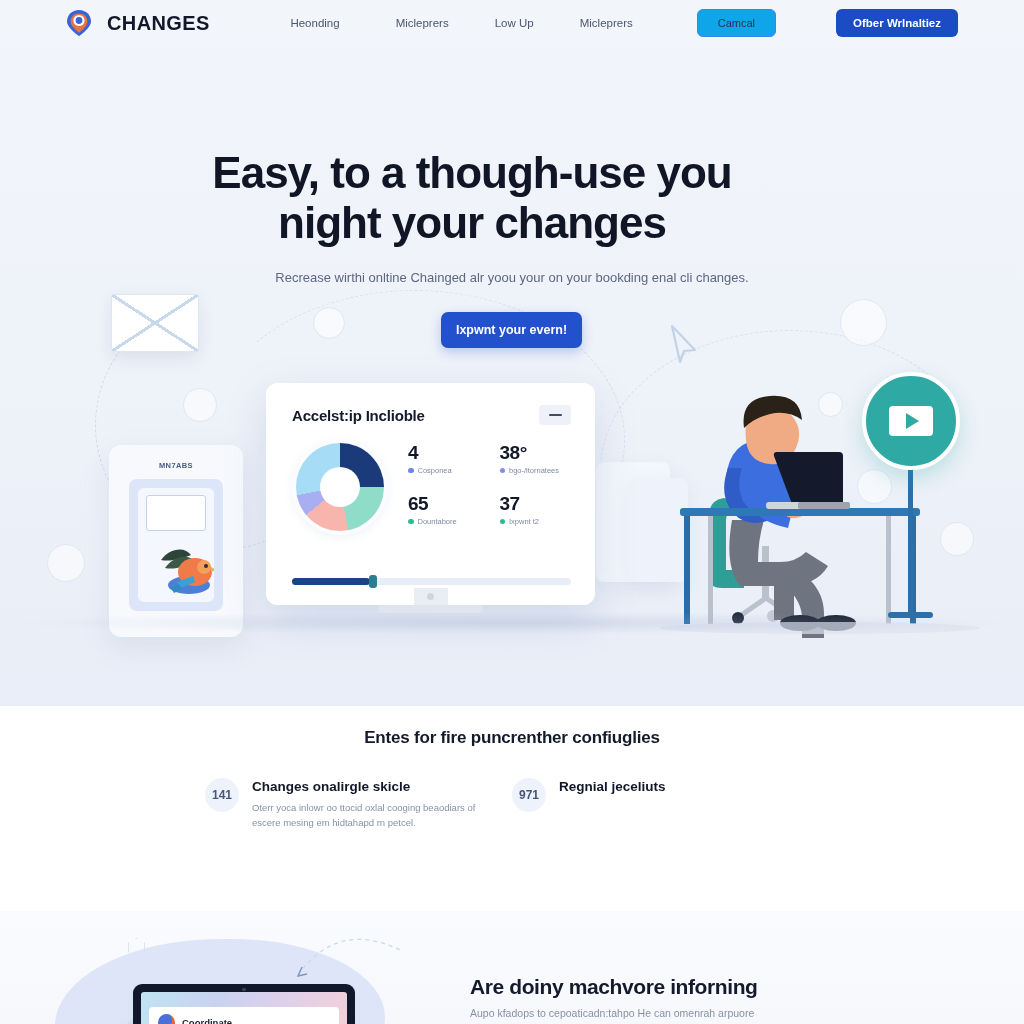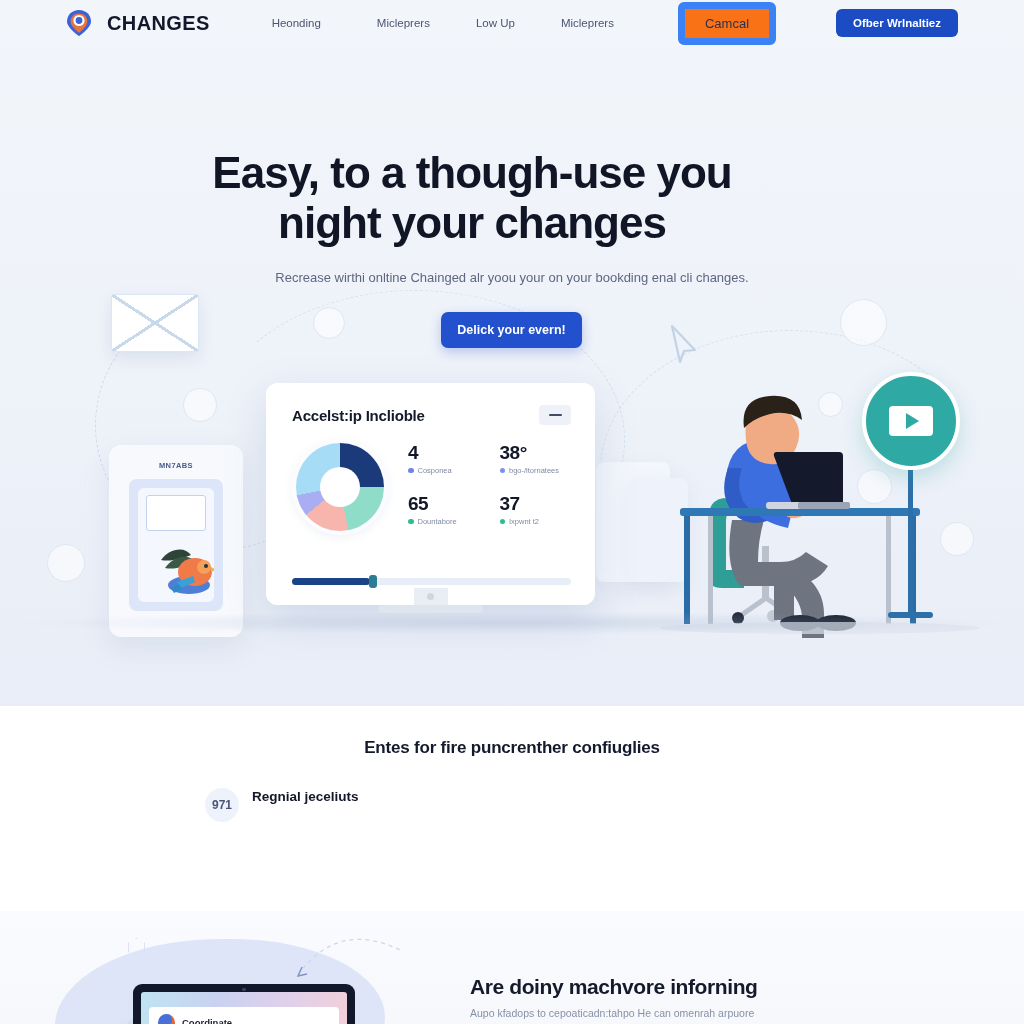--- a/index.html
+++ b/index.html
@@ -33,22 +33,22 @@
     font-size: 11.5px; color: #4c5570; white-space: nowrap;
     display: flex; align-items: center; gap: 4px; cursor: pointer;
   }
   .caret {
     width: 0; height: 0; border-left: 3.5px solid transparent;
     border-right: 3.5px solid transparent; border-top: 4px solid #6a7architecture;
     border-top-color: #6a7490; display: inline-block; margin-top: 1px;
   }
   .btn-ghost {
     margin-left: 18px;
-    font-size: 13px; color: #2a3150;
-    background: #f97316; border: 7px solid #3b82f6;
+    font-size: 11px; color: #2a3150;
+    background: #0ea5e9; border: 1px solid #3b82f6;
     border-radius: 6px; padding: 7px 20px; cursor: pointer;
     white-space: nowrap;
   }
   .btn-primary {
     margin-left: 14px;
     font-size: 11.5px; color: #ffffff; font-weight: 600;
     background: #1b4cc4; border: none;
     border-radius: 6px; padding: 8px 17px; cursor: pointer;
     white-space: nowrap;
   }
@@ -230,21 +230,21 @@
   .badge-pole { position: absolute; left: 908px; top: 468px; width: 5px; height: 148px; background: #2d6fa8; }
   .badge-foot { position: absolute; left: 888px; top: 612px; width: 45px; height: 6px; background: #2d6fa8; border-radius: 3px; }
 
   
   .features {
     position: absolute; top: 706px; left: 0; width: 1024px; height: 205px;
     background: #ffffff;
   }
   .features-title {
     text-align: center; font-size: 17px; font-weight: 700; color: #131a2c;
-    padding-top: 32px; letter-spacing: -.2px;
+    padding-top: 22px; letter-spacing: -.2px;
   }
   .feature-row {
     display: flex; gap: 0; padding: 30px 205px 0 205px;
   }
   .feature { display: flex; gap: 13px; width: 50%; padding-right: 22px; }
   .feature-badge {
     flex: 0 0 auto; width: 34px; height: 34px; border-radius: 50%;
     background: #eef2fb; color: #4a5679;
     font-size: 12px; font-weight: 600;
     display: flex; align-items: center; justify-content: center;
@@ -456,21 +456,21 @@
     <div class="play-badge">
       <div class="play-screen">
           <div class="play-tri"></div>
         </div>
     </div>
 
     <div class="ground"></div>
 
     <h1 class="hero-title">Easy, to a though-use you night your changes</h1>
     <p class="hero-sub">Recrease wirthi onltine Chainged alr yoou your on your bookding enal cli changes.</p>
-    <button class="hero-cta">Delick your evern!</button>
+    <button class="hero-cta">Ixpwnt your evern!</button>
   </div>
 </section>
 
 <header class="site-header">
   <div class="brand">
     <svg class="brand-mark" viewBox="0 0 26 28">
       <path d="M13 1 C6 1 1 6 1 12.5 C1 19 13 27 13 27 C13 27 25 19 25 12.5 C25 6 20 1 13 1 Z" fill="#3a63d8"></path>
       <path d="M13 4.5 C8.3 4.5 4.6 8 4.6 12.4 C4.6 17.6 13 23.6 13 23.6 C13 23.6 21.4 17.6 21.4 12.4 C21.4 8 18 4.5 13 4.5 Z" fill="#e9733d"></path>
       <circle cx="13" cy="11.5" r="5.6" fill="#ffffff"></circle>
       <circle cx="13" cy="11.5" r="3.4" fill="#3a63d8"></circle>
@@ -494,20 +494,27 @@
     </a>
     <button class="btn-ghost">Camcal</button>
     <button class="btn-primary">Ofber Wrlnaltiez</button>
   </nav>
 </header>
 
 <section class="features">
   <h2 class="features-title">Entes for fire puncrenther confiuglies</h2>
   <div class="feature-row">
     <div class="feature">
+      <div class="feature-badge">141</div>
+      <div>
+        <div class="feature-title">Changes onalirgle skicle</div>
+        <div class="feature-desc">Oterr yoca inlowr oo ttocid oxlal cooging beaodiars of escere mesing em hidtahapd rn petcel.</div>
+      </div>
+    </div>
+    <div class="feature">
       <div class="feature-badge">971</div>
       <div>
         <div class="feature-title">Regnial jeceliuts</div>
       </div>
     </div>
   </div>
 </section>
 
 <section class="bottom">
   <div class="blob"></div>

